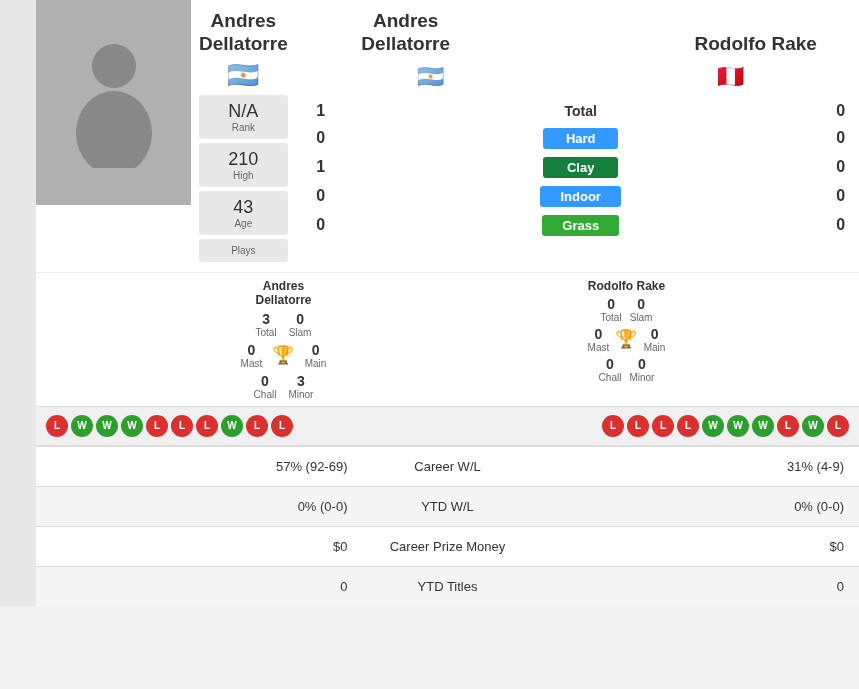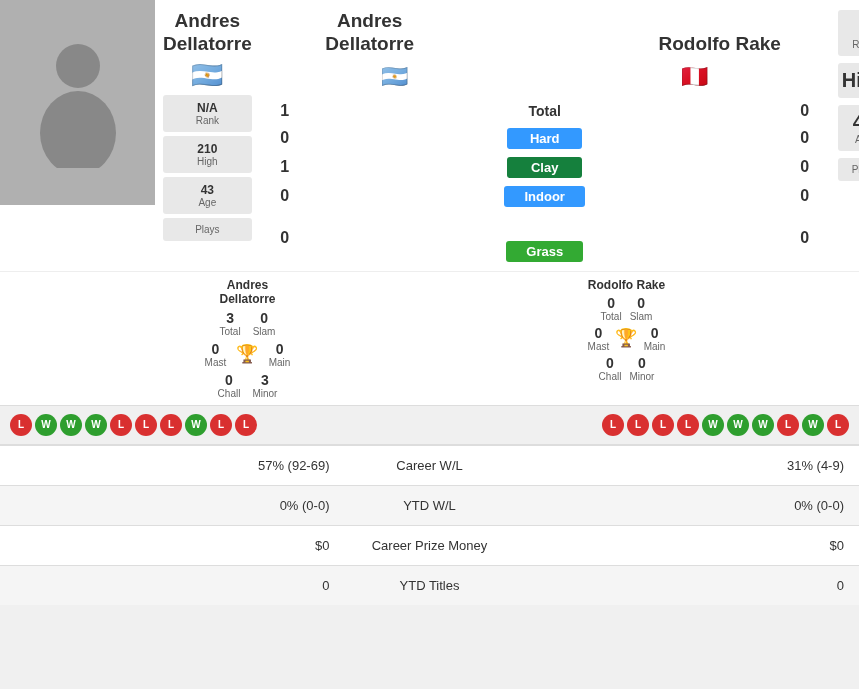--- a/index.html
+++ b/index.html
@@ -7,25 +7,26 @@
       font-family: Arial, sans-serif;
       background: #f0f0f0;
       width: 859px;
       min-height: 689px;
       font-size: 13px;
       color: #333;
     }
     .hard { background: #3399ff; }
     .clay { background: #15803d; }
     .indoor { background: #3399ff; }
-    .grass { background: #33aa33; margin-top: 26px; }
+    .grass { background: #33aa33; }
     
     .page {
       width: 859px;
       background: #e8e8e8;
+      padding-left: 36px;
     }
     .header-area {
       display: flex;
       background: #fff;
       align-items: flex-start;
     }
     .player-avatar {
       width: 155px;
       height: 205px;
       background: #b0b0b0;
@@ -66,22 +67,22 @@
       font-size: 26px;
     }
     .pstat-box {
       background: #e8e8e8;
       border-radius: 3px;
       width: 100%;
       text-align: center;
       padding: 6px 4px;
     }
     .pstat-box .v {
-      font-size: 12px;
-      font-weight: bold;
+      font-size: 18px;
+      font-weight: normal;
     }
     .pstat-box .l {
       font-size: 10px;
       color: #666;
     }
     .s-item { text-align: center; }
     .s-v { font-size: 14px; font-weight: bold; }
     .s-l { font-size: 10px; color: #666; }
     
     .center-top-row {

